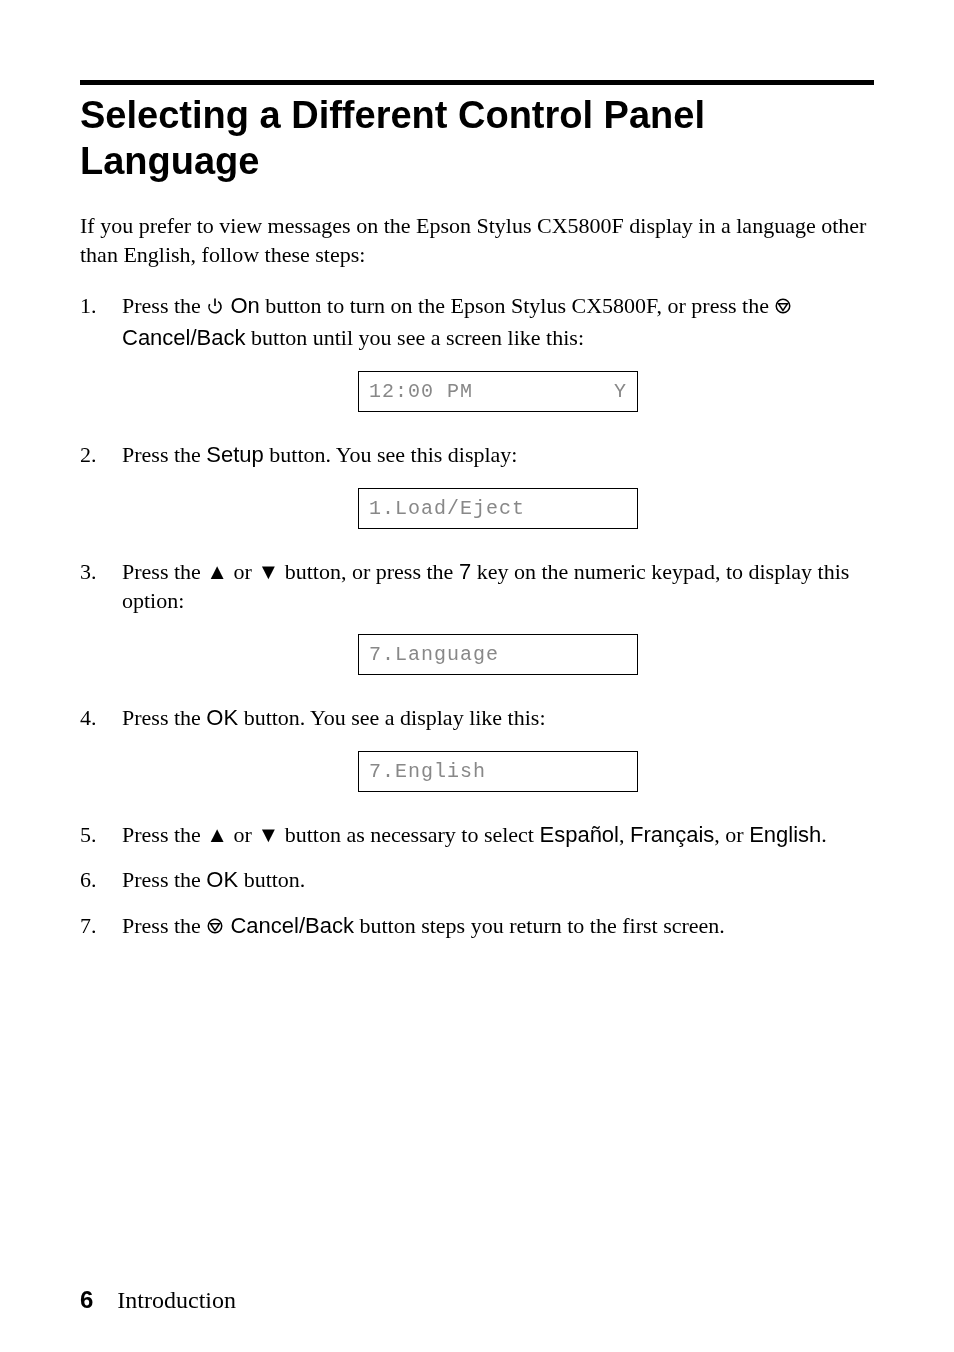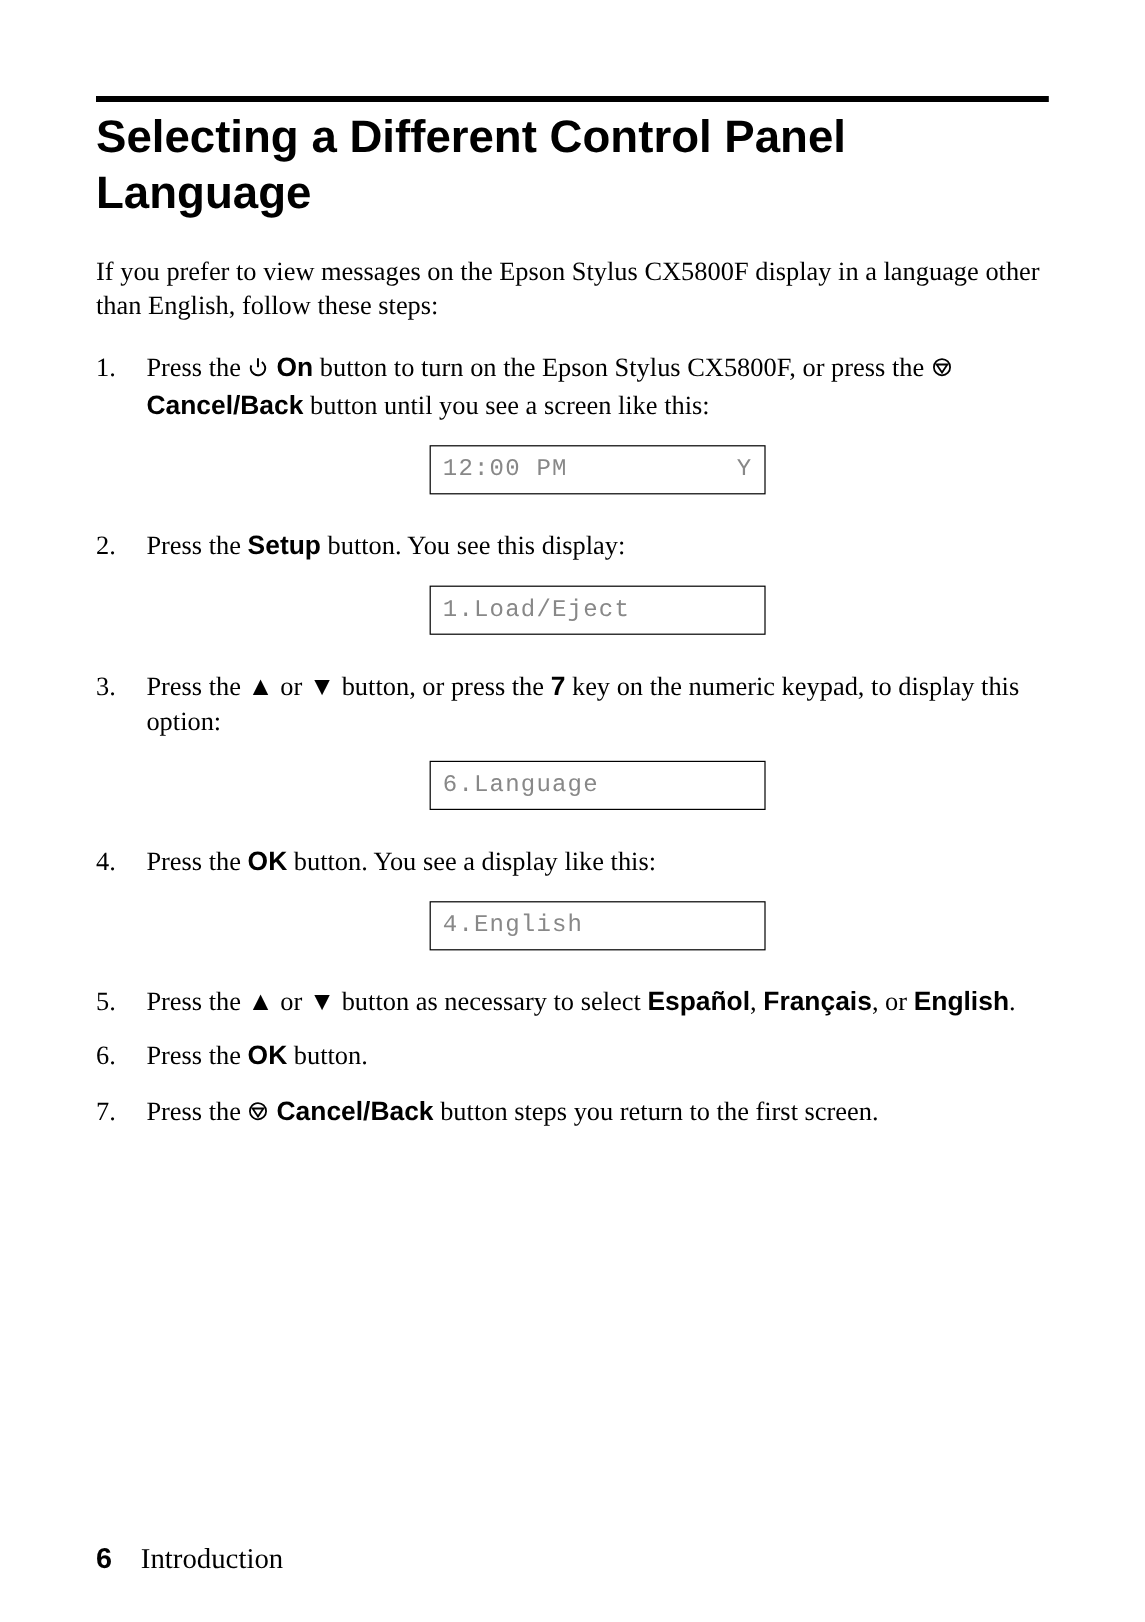--- a/index.html
+++ b/index.html
@@ -47,21 +47,20 @@
       margin-bottom: 16px;
     }
     ol.steps > li::before {
       content: counter(step) ".";
       position: absolute;
       left: 0;
       top: 0;
     }
     .sans {
       font-family: Helvetica, Arial, sans-serif;
-      font-weight: bold;
     }
     .icon {
       display: inline-block;
       vertical-align: middle;
     }
     .display-box {
       display: block;
       width: 280px;
       margin: 18px auto 28px auto;
       border: 1.5px solid #000;
@@ -118,28 +117,28 @@
   <li>
     <span>Press the </span><span class="sans">Setup</span><span> button. You see this display:</span>
     <div class="display-box">
       <span>1.Load/Eject</span>
     </div>
   </li>
 
   <li>
     <span>Press the </span><span class="arrow-char">▲</span><span> or </span><span class="arrow-char">▼</span><span> button, or press the </span><span class="sans">7</span><span> key on the numeric keypad, to display this option:</span>
     <div class="display-box">
-      <span>6.Language</span>
+      <span>7.Language</span>
     </div>
   </li>
 
   <li>
     <span>Press the </span><span class="sans">OK</span><span> button. You see a display like this:</span>
     <div class="display-box">
-      <span>4.English</span>
+      <span>7.English</span>
     </div>
   </li>
 
   <li>
     <span>Press the </span><span class="arrow-char">▲</span><span> or </span><span class="arrow-char">▼</span><span> button as necessary to select </span><span class="sans">Español</span><span>, </span><span class="sans">Français</span><span>, or </span><span class="sans">English</span><span>.</span>
   </li>
 
   <li>
     <span>Press the </span><span class="sans">OK</span><span> button.</span>
   </li>

